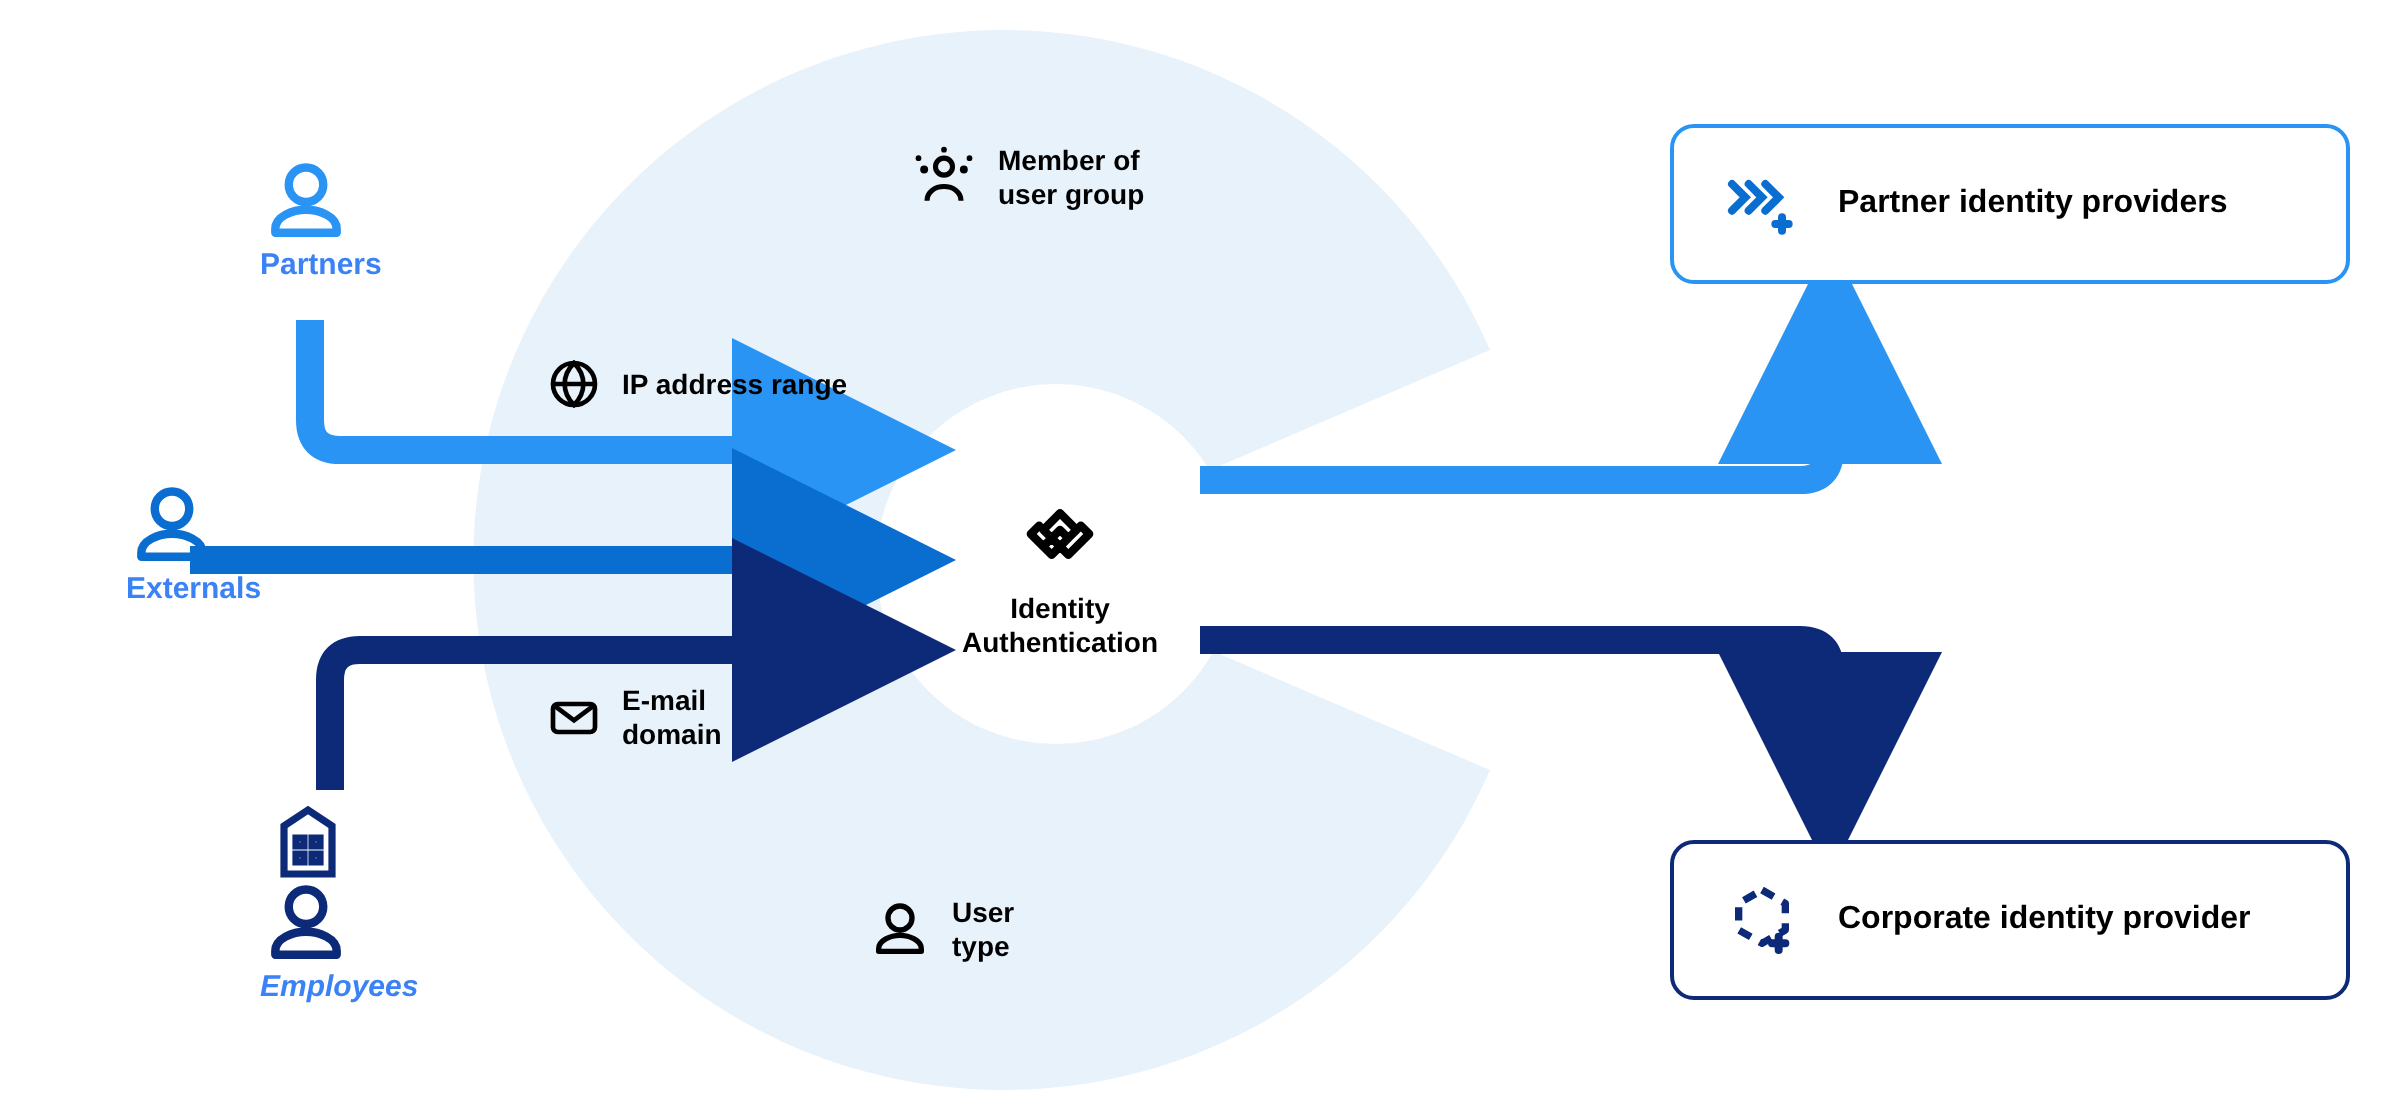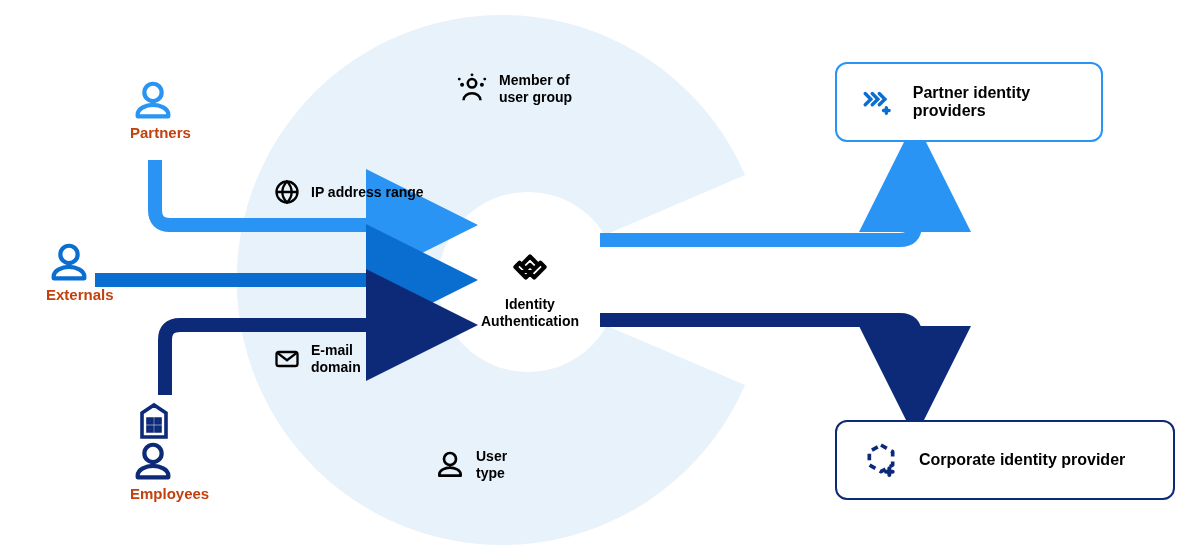--- a/index.html
+++ b/index.html
@@ -1,18 +1,18 @@
 <!DOCTYPE html>
 <html><head>
 <meta charset="utf-8">
 <style>
   html,body{margin:0;padding:0;font-family:-apple-system,BlinkMacSystemFont,"Segoe UI",Arial,sans-serif;background:#fff;}
   .stage{position:relative;width:1200px;height:554px;}
   .abs{position:absolute;}
-  .lbl{font-weight:700;font-size:15px;color:#c2410c;}
+  .lbl{font-weight:700;font-size:15px;color:#3b82f6;}
   .small-lbl{font-weight:600;font-size:14px;color:#000;line-height:1.2;}
   .box{border:2px solid;border-radius:12px;background:#fff;padding:18px 24px;display:flex;align-items:center;gap:18px;box-sizing:border-box;}
   .box .txt{font-weight:700;font-size:16px;color:#000;}
   .icon-wrap{display:flex;align-items:center;gap:10px;}
   svg{display:block;}
 </style>
 </head>
 <body>
 
 <div class="stage">
@@ -47,28 +47,28 @@
   <path d="M600 320 L900 320 Q915 320 915 335 L915 410" stroke="#0d2a78" stroke-width="14" fill="none" marker-end="url(#arr-dark)"></path>
 </svg>
 
 <div class="abs" style="left:130px;top:78px;text-align:left;">
   <svg width="46" height="46" viewBox="0 0 24 24">
     <path d="M12 12c2.5 0 4.5-2 4.5-4.5S14.5 3 12 3 7.5 5 7.5 7.5 9.5 12 12 12zm0 2c-3.5 0-8 1.8-8 5v1h16v-1c0-3.2-4.5-5-8-5z" fill="none" stroke="#2a94f4" stroke-width="2.2" stroke-linejoin="round"></path>
   </svg>
   <div class="lbl">Partners</div>
 </div>
 
-<div class="abs" style="left:46px;top:240px;text-align:right;">
+<div class="abs" style="left:63px;top:240px;text-align:right;">
   <svg width="46" height="46" viewBox="0 0 24 24">
     <path d="M12 12c2.5 0 4.5-2 4.5-4.5S14.5 3 12 3 7.5 5 7.5 7.5 9.5 12 12 12zm0 2c-3.5 0-8 1.8-8 5v1h16v-1c0-3.2-4.5-5-8-5z" fill="none" stroke="#0a6ed1" stroke-width="2.2" stroke-linejoin="round"></path>
   </svg>
   <div class="lbl">Externals</div>
 </div>
 
-<div class="abs" style="left:130px;top:395px;text-align:center;">
+<div class="abs" style="left:130px;top:395px;text-align:center;font-style:italic;">
   <svg width="48" height="48" viewBox="0 0 24 24">
     <path d="M6 21V9l6-4 6 4v12H6zm3-9h2v2H9v-2zm4 0h2v2h-2v-2zm-4 4h2v2H9v-2zm4 0h2v2h-2v-2z" fill="none" stroke="#0d2a78" stroke-width="1.8"></path>
   </svg>
   <svg width="46" height="46" viewBox="0 0 24 24" style="margin-top:-4px;">
     <path d="M12 12c2.5 0 4.5-2 4.5-4.5S14.5 3 12 3 7.5 5 7.5 7.5 9.5 12 12 12zm0 2c-3.5 0-8 1.8-8 5v1h16v-1c0-3.2-4.5-5-8-5z" fill="none" stroke="#0d2a78" stroke-width="2.2" stroke-linejoin="round"></path>
   </svg>
   <div class="lbl">Employees</div>
 </div>
 
 <div class="abs icon-wrap" style="left:455px;top:72px;">
@@ -111,21 +111,21 @@
 </div>
 
 <div class="abs" style="left:470px;top:242px;width:120px;text-align:center;">
   <svg width="50" height="50" viewBox="0 0 24 24" style="margin:0 auto;">
     <path d="M8 11l4-4 4 4-2 2-2-2-2 2-2-2zm-3 1l3 3 2-2 2 2 2-2 3-3 2 2-5 5-2-2-2 2-5-5 2-2z" fill="none" stroke="#000" stroke-width="2" stroke-linejoin="round"></path>
   </svg>
   <div class="small-lbl" style="white-space:pre-line;margin-top:4px;">Identity
 Authentication</div>
 </div>
 
-<div class="abs box" style="left:835px;top:62px;width:268px;border-color:#2a94f4;">
+<div class="abs box" style="left:835px;top:62px;width:340px;border-color:#2a94f4;">
   <svg width="40" height="40" viewBox="0 0 24 24">
     <path d="M3 6l4 4-4 4M8 6l4 4-4 4M13 6l4 4-4 4" fill="none" stroke="#0a6ed1" stroke-width="2.4" stroke-linecap="round"></path>
     <path d="M18 16v4M16 18h4" stroke="#0a6ed1" stroke-width="2.4" stroke-linecap="round"></path>
   </svg>
   <div class="txt">Partner identity providers</div>
 </div>
 
 <div class="abs box" style="left:835px;top:420px;width:340px;border-color:#0d2a78;">
   <svg width="40" height="40" viewBox="0 0 24 24">
     <path d="M12 3l7 4v8l-7 4-7-4V7l7-4z" fill="none" stroke="#0d2a78" stroke-width="2.2" stroke-linejoin="round" stroke-dasharray="4 3"></path>

